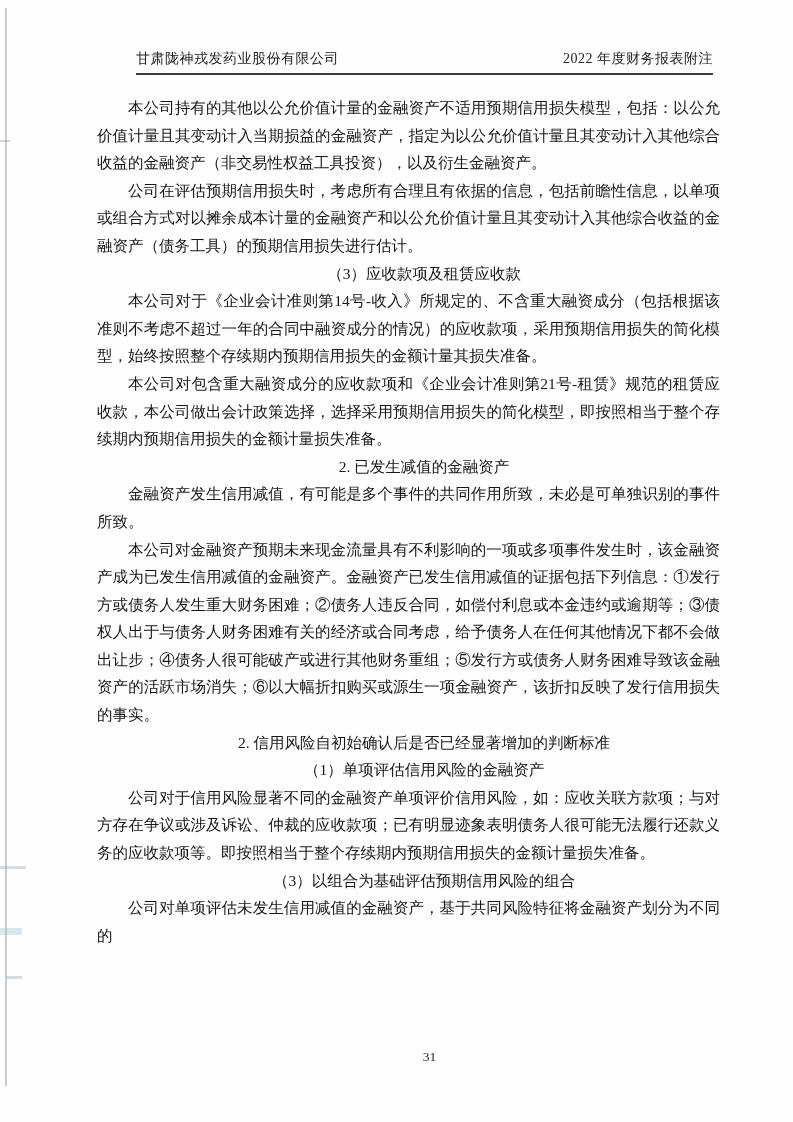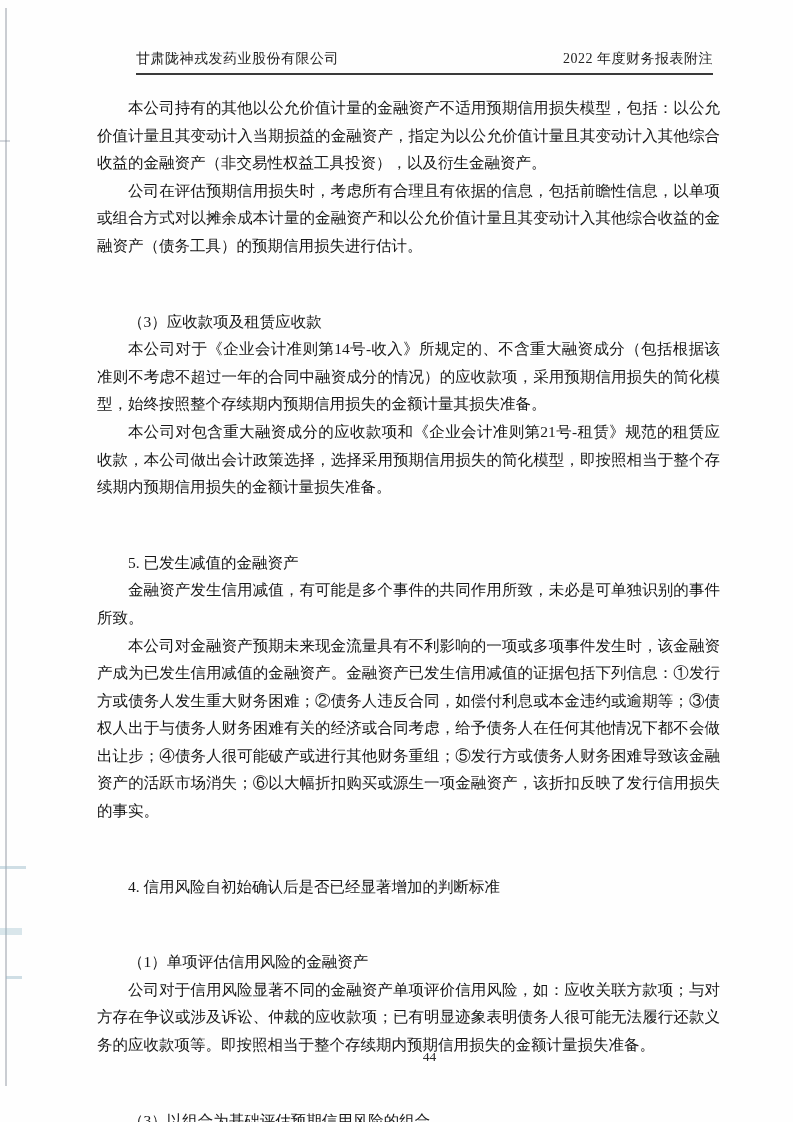--- a/index.html
+++ b/index.html
@@ -59,22 +59,21 @@
     color: #161616;
   }
   .content p {
     margin: 0;
     text-indent: 2em;
   }
   .content p.body-para {
     text-align: justify;
   }
   .content p.section-heading {
-    text-align: left;
-    margin-top: 48px;
+    text-align: center;
   }
   .page-footer {
     position: absolute;
     left: 97px;
     top: 1049px;
     width: 623px;
     text-align: center;
     padding-left: 42px;
     box-sizing: border-box;
     font-size: 13.5px;
@@ -96,25 +95,25 @@
     <span>甘肃陇神戎发药业股份有限公司</span>
     <span>2022 年度财务报表附注</span>
   </div>
 
   <div class="content">
     <p class="body-para">本公司持有的其他以公允价值计量的金融资产不适用预期信用损失模型，包括：以公允价值计量且其变动计入当期损益的金融资产，指定为以公允价值计量且其变动计入其他综合收益的金融资产（非交易性权益工具投资），以及衍生金融资产。</p>
     <p class="body-para">公司在评估预期信用损失时，考虑所有合理且有依据的信息，包括前瞻性信息，以单项或组合方式对以摊余成本计量的金融资产和以公允价值计量且其变动计入其他综合收益的金融资产（债务工具）的预期信用损失进行估计。</p>
     <p class="section-heading">（3）应收款项及租赁应收款</p>
     <p class="body-para">本公司对于《企业会计准则第14号-收入》所规定的、不含重大融资成分（包括根据该准则不考虑不超过一年的合同中融资成分的情况）的应收款项，采用预期信用损失的简化模型，始终按照整个存续期内预期信用损失的金额计量其损失准备。</p>
     <p class="body-para">本公司对包含重大融资成分的应收款项和《企业会计准则第21号-租赁》规范的租赁应收款，本公司做出会计政策选择，选择采用预期信用损失的简化模型，即按照相当于整个存续期内预期信用损失的金额计量损失准备。</p>
-    <p class="section-heading">5. 已发生减值的金融资产</p>
+    <p class="section-heading">2. 已发生减值的金融资产</p>
     <p class="body-para">金融资产发生信用减值，有可能是多个事件的共同作用所致，未必是可单独识别的事件所致。</p>
     <p class="body-para">本公司对金融资产预期未来现金流量具有不利影响的一项或多项事件发生时，该金融资产成为已发生信用减值的金融资产。金融资产已发生信用减值的证据包括下列信息：①发行方或债务人发生重大财务困难；②债务人违反合同，如偿付利息或本金违约或逾期等；③债权人出于与债务人财务困难有关的经济或合同考虑，给予债务人在任何其他情况下都不会做出让步；④债务人很可能破产或进行其他财务重组；⑤发行方或债务人财务困难导致该金融资产的活跃市场消失；⑥以大幅折扣购买或源生一项金融资产，该折扣反映了发行信用损失的事实。</p>
-    <p class="section-heading">4. 信用风险自初始确认后是否已经显著增加的判断标准</p>
+    <p class="section-heading">2. 信用风险自初始确认后是否已经显著增加的判断标准</p>
     <p class="section-heading">（1）单项评估信用风险的金融资产</p>
     <p class="body-para">公司对于信用风险显著不同的金融资产单项评价信用风险，如：应收关联方款项；与对方存在争议或涉及诉讼、仲裁的应收款项；已有明显迹象表明债务人很可能无法履行还款义务的应收款项等。即按照相当于整个存续期内预期信用损失的金额计量损失准备。</p>
     <p class="section-heading">（3）以组合为基础评估预期信用风险的组合</p>
     <p class="body-para">公司对单项评估未发生信用减值的金融资产，基于共同风险特征将金融资产划分为不同的</p>
   </div>
 
-  <div class="page-footer">44</div>
+  <div class="page-footer">31</div>
 
 </div>
 
 </body></html>

